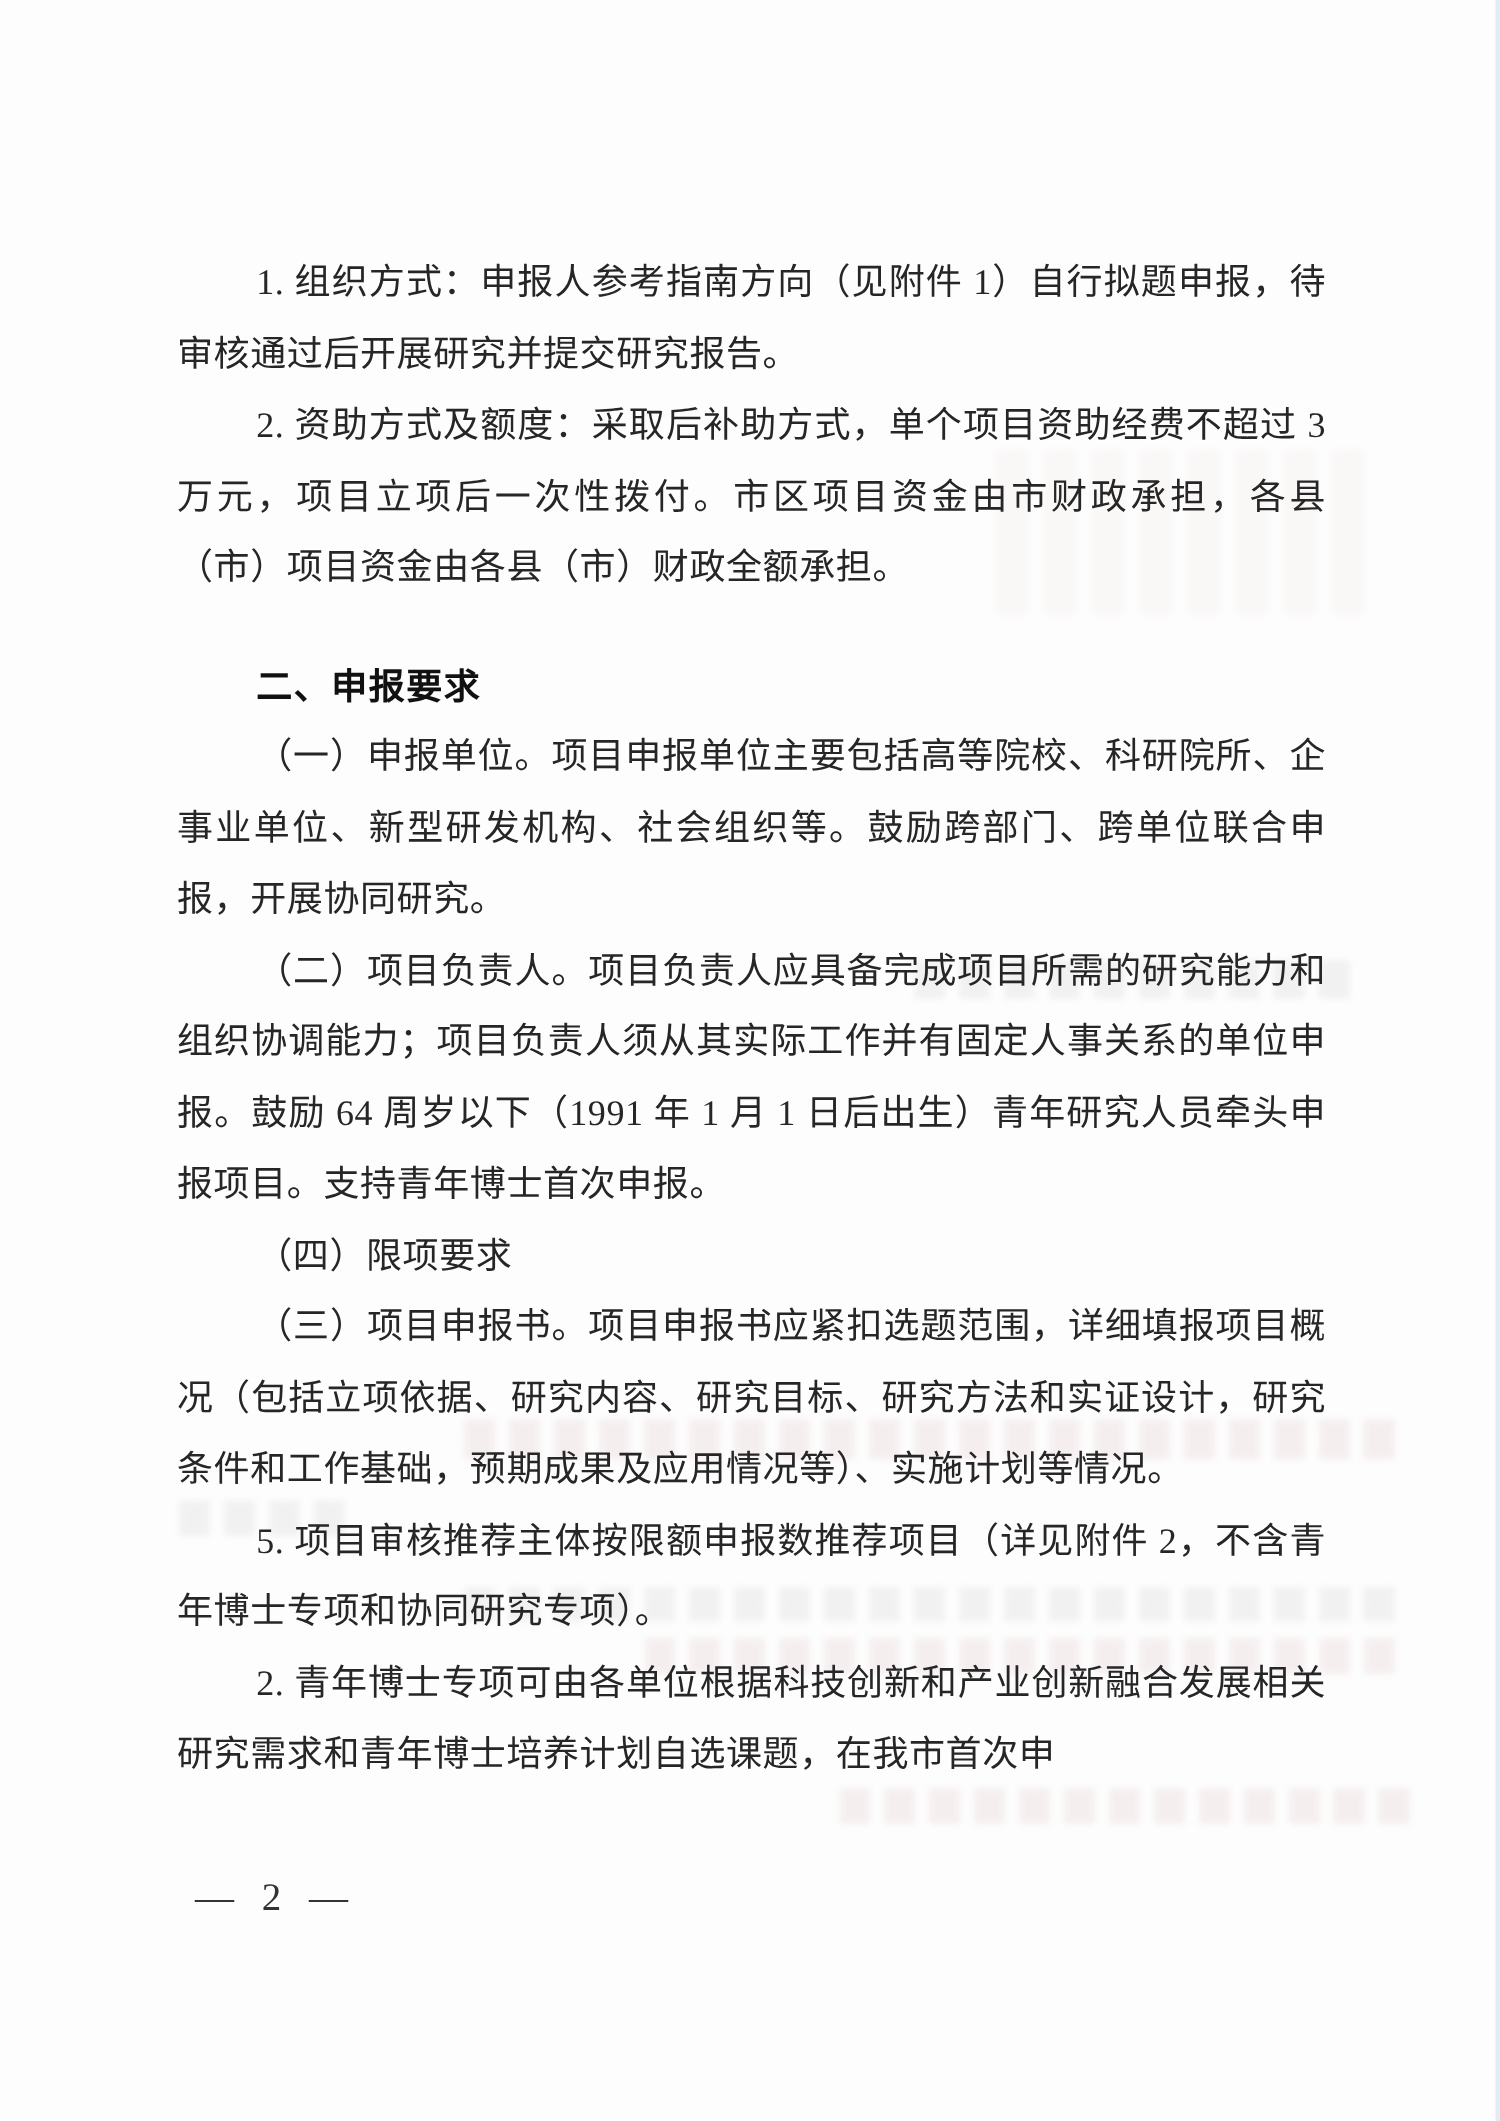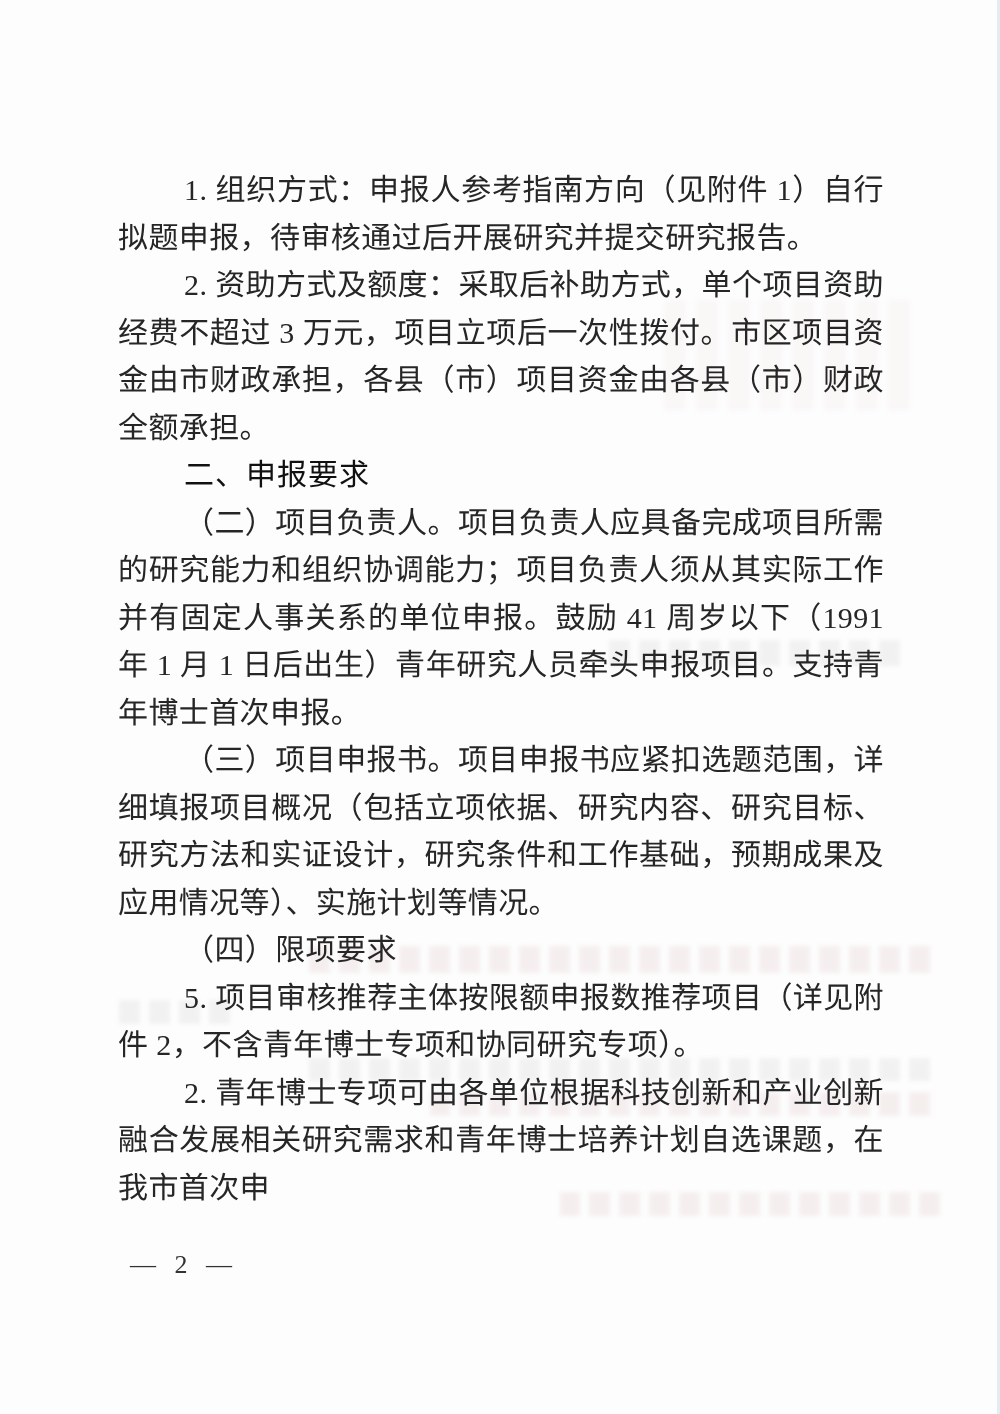--- a/index.html
+++ b/index.html
@@ -26,34 +26,35 @@
     height: 100%;
     background: #d7e4ed;
     opacity: 0.7;
   }
   
   .content {
     position: absolute;
     left: 118px;
     top: 166px;
     width: 766px;
-    font-size: 30px;
+    font-size: 24px;
     line-height: 47.5px;
     text-align: justify;
     letter-spacing: 0.4px;
   }
   .content p {
     margin: 0;
     text-indent: 2.2em;
   }
   .content p.heading {
     font-family: "Liberation Sans", "DejaVu Sans", sans-serif;
-    font-weight: normal;
+    font-weight: bold;
     color: #111111;
     letter-spacing: 1px;
+    margin-top: 31px;
   }
   
   .page-number {
     position: absolute;
     left: 130px;
     top: 1250px;
     font-size: 26px;
     letter-spacing: 6px;
     color: #333333;
   }
@@ -98,23 +99,24 @@
   <div class="bleed grey b3"></div>
   <div class="bleed grey b4"></div>
   <div class="bleed b5"></div>
   <div class="bleed b6"></div>
   <div class="bleed b7"></div>
 
   <div class="content">
     <p>1. 组织方式：申报人参考指南方向（见附件 1）自行拟题申报，待审核通过后开展研究并提交研究报告。</p>
     <p>2. 资助方式及额度：采取后补助方式，单个项目资助经费不超过 3 万元，项目立项后一次性拨付。市区项目资金由市财政承担，各县（市）项目资金由各县（市）财政全额承担。</p>
     <p class="heading">二、申报要求</p>
-    <p>（二）项目负责人。项目负责人应具备完成项目所需的研究能力和组织协调能力；项目负责人须从其实际工作并有固定人事关系的单位申报。鼓励 41 周岁以下（1991 年 1 月 1 日后出生）青年研究人员牵头申报项目。支持青年博士首次申报。</p>
+    <p>（一）申报单位。项目申报单位主要包括高等院校、科研院所、企事业单位、新型研发机构、社会组织等。鼓励跨部门、跨单位联合申报，开展协同研究。</p>
+    <p>（二）项目负责人。项目负责人应具备完成项目所需的研究能力和组织协调能力；项目负责人须从其实际工作并有固定人事关系的单位申报。鼓励 64 周岁以下（1991 年 1 月 1 日后出生）青年研究人员牵头申报项目。支持青年博士首次申报。</p>
+    <p>（四）限项要求</p>
     <p>（三）项目申报书。项目申报书应紧扣选题范围，详细填报项目概况（包括立项依据、研究内容、研究目标、研究方法和实证设计，研究条件和工作基础，预期成果及应用情况等）、实施计划等情况。</p>
-    <p>（四）限项要求</p>
     <p>5. 项目审核推荐主体按限额申报数推荐项目（详见附件 2，不含青年博士专项和协同研究专项）。</p>
     <p>2. 青年博士专项可由各单位根据科技创新和产业创新融合发展相关研究需求和青年博士培养计划自选课题，在我市首次申</p>
   </div>
 
   <div class="page-number">— 2 —</div>
 
   <div class="scan-edge"></div>
 
 </div>
 

